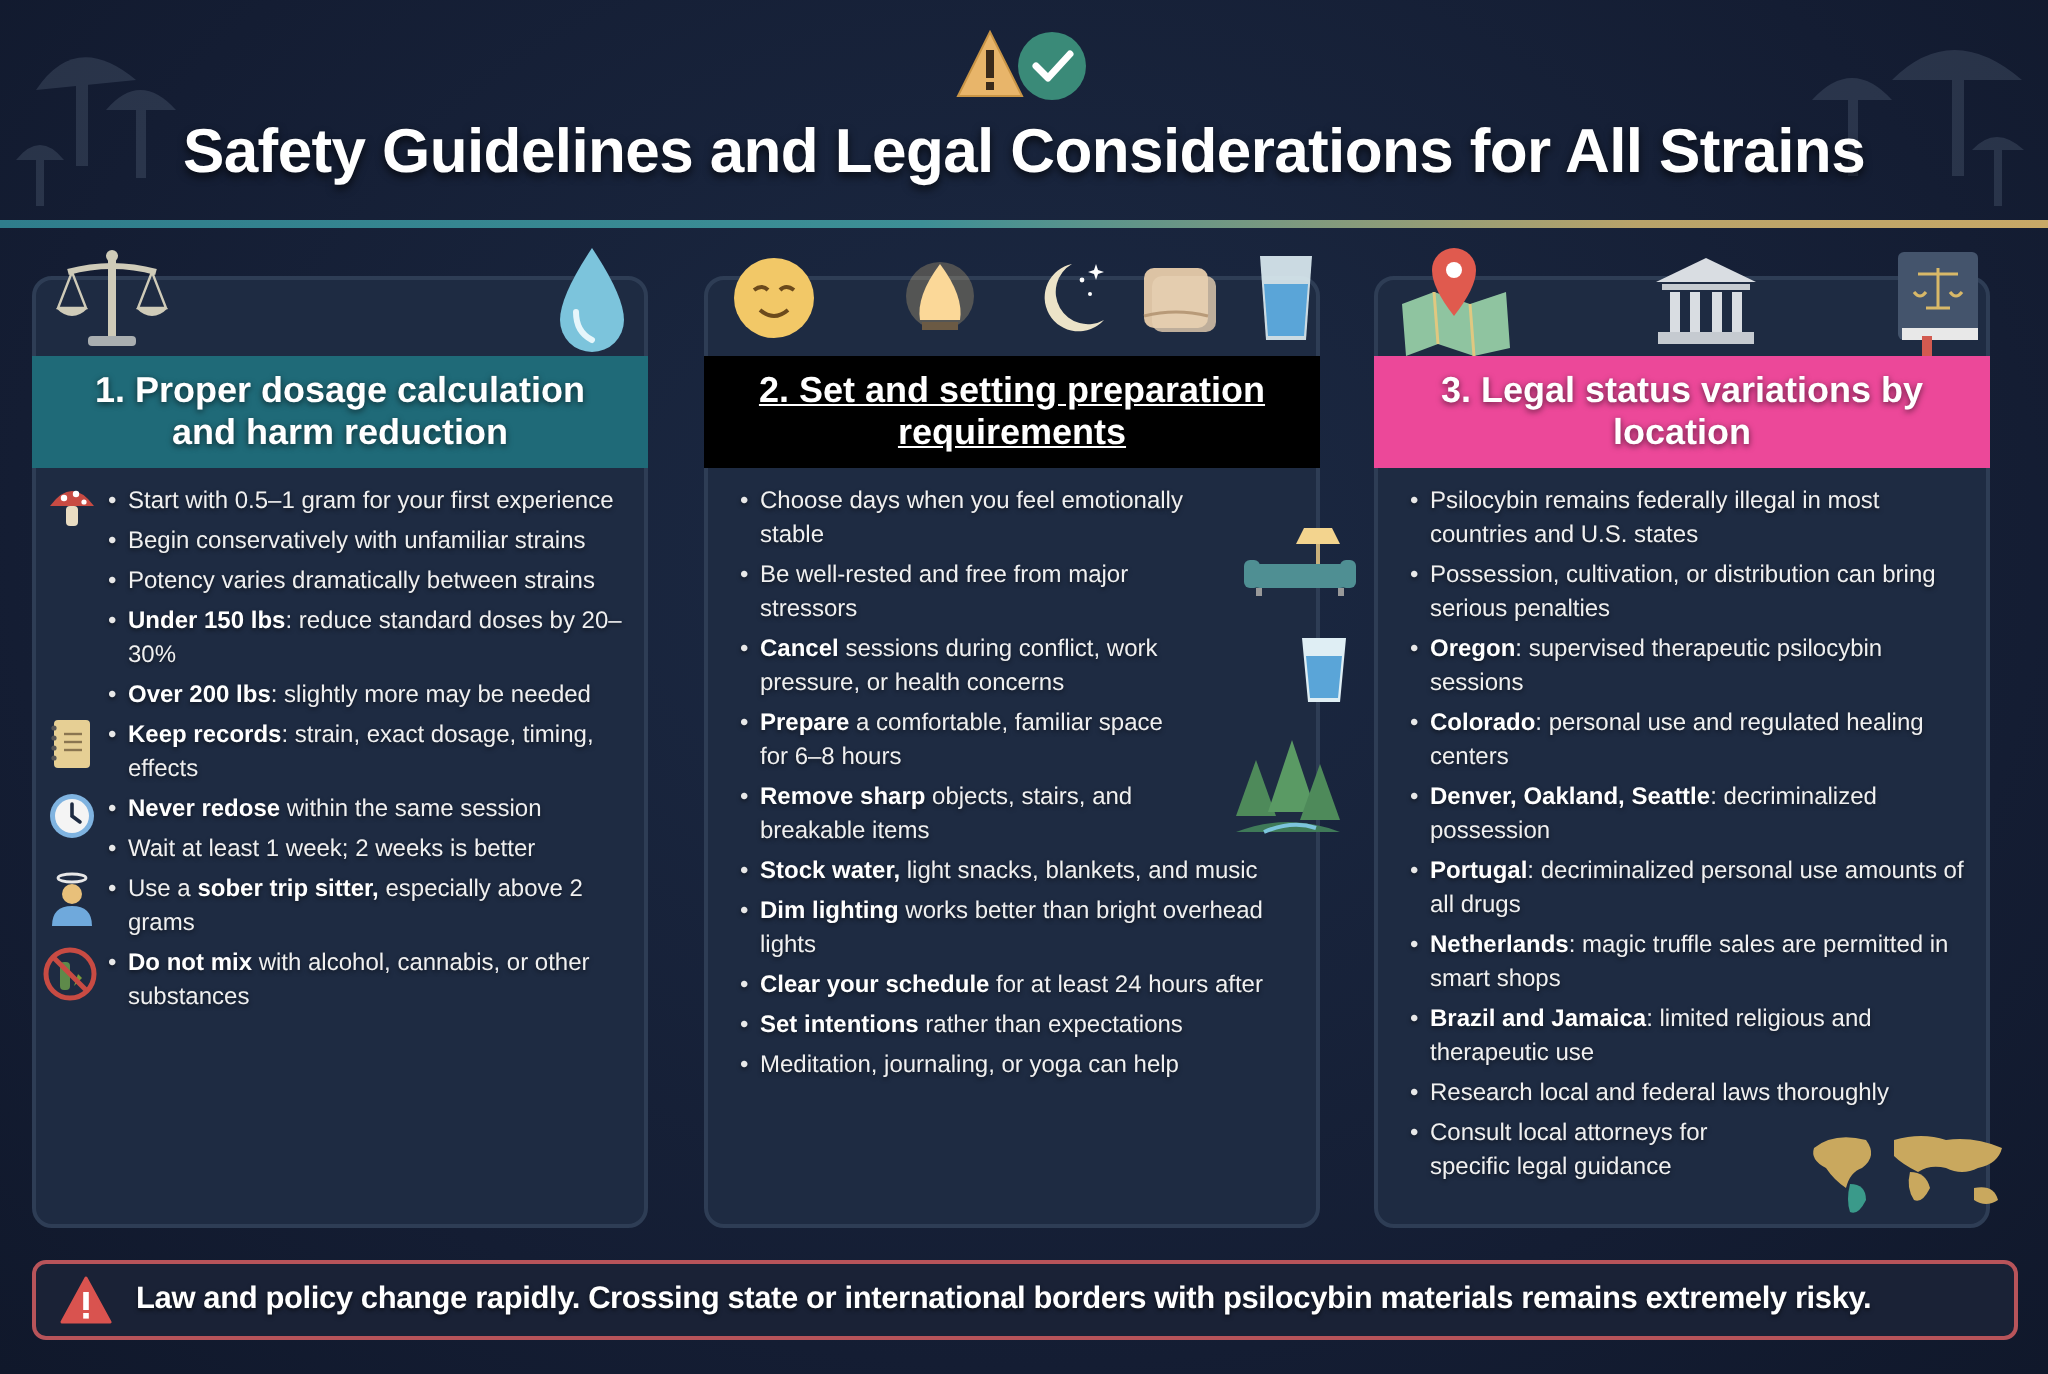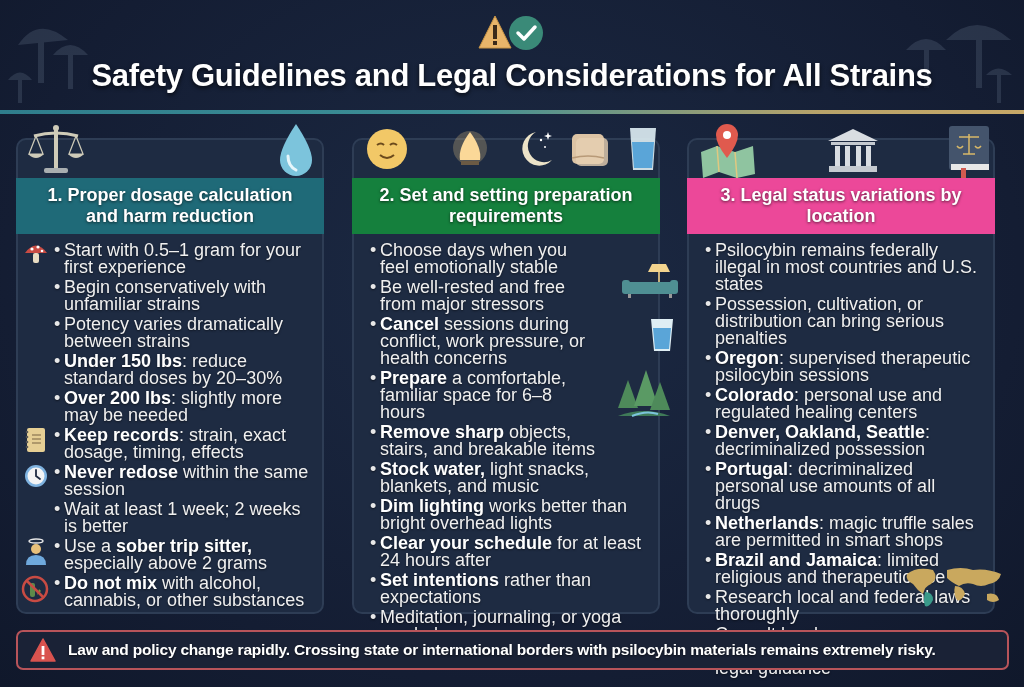--- a/index.html
+++ b/index.html
@@ -45,33 +45,33 @@
     .card.c3 { left: 687px; }
     .card-head {
       position: absolute; left: -2px; right: -2px; top: 38px; height: 56px;
       display: flex; align-items: center; justify-content: center;
       text-align: center;
       font-size: 18px; font-weight: 700; line-height: 21px; color: #ffffff;
       text-shadow: 0 1px 3px rgba(0,0,0,0.6);
       padding: 0 20px;
     }
     .c1 .card-head { background: #1f6a78; }
-    .c2 .card-head { background: #15803d; }
+    .c2 .card-head { background: #000000; text-decoration: underline; }
     .c3 .card-head { background: #ec4899; }
     .card-icons {
       position: absolute; left: 0; right: 0; top: -18px; height: 60px;
     }
     .ico { position: absolute; }
     .list {
       position: absolute; left: 0; right: 0; top: 102px;
       list-style: none;
     }
     .list li {
       position: relative;
-      font-size: 18px; line-height: 17px; color: #f0f0f0;
+      font-size: 12px; line-height: 17px; color: #f0f0f0;
       padding-left: 46px; padding-right: 8px;
       margin-bottom: 3px;
       text-shadow: 0 1px 2px rgba(0,0,0,0.5);
     }
     .c2 .list li, .c3 .list li { padding-left: 26px; }
     .list li::before {
       content: "•"; position: absolute; left: 36px; top: 0;
       color: #e8e8e8;
     }
     .c2 .list li::before, .c3 .list li::before { left: 16px; }

